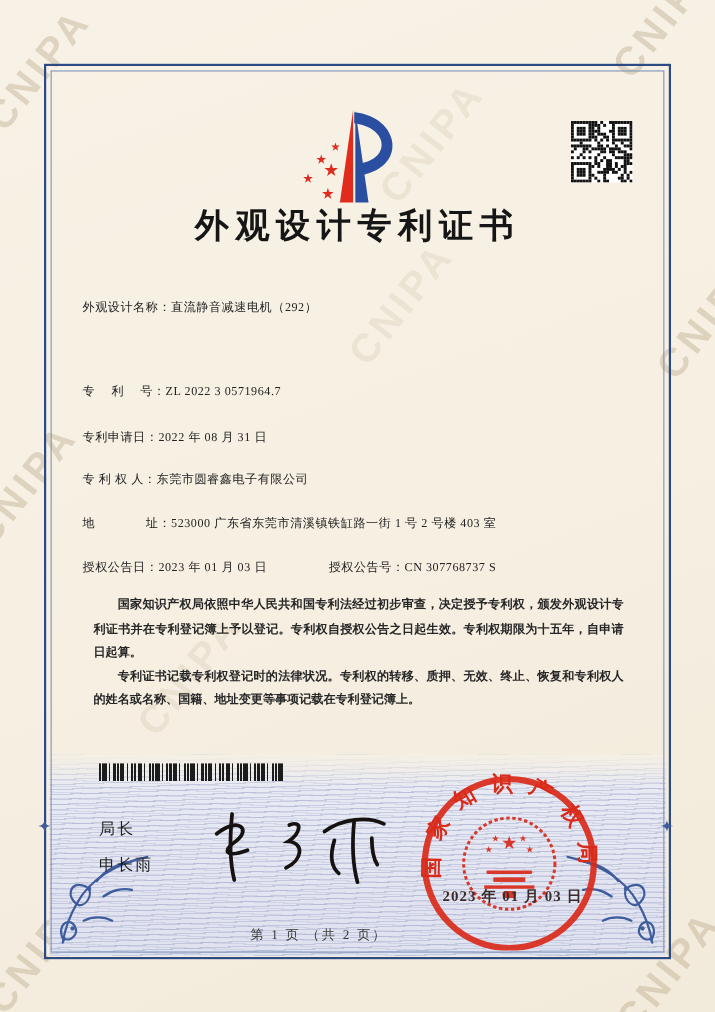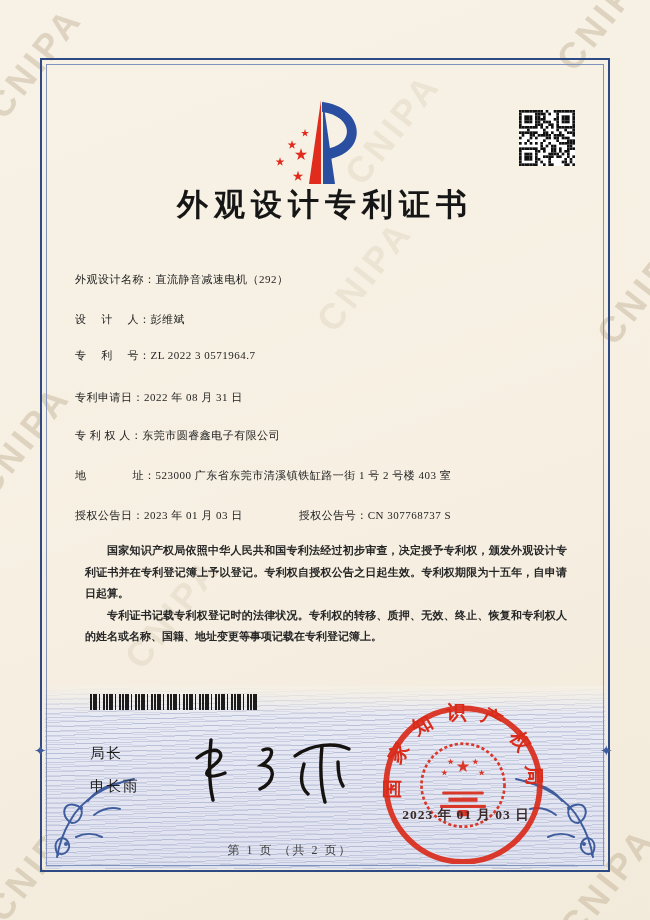--- a/index.html
+++ b/index.html
@@ -367,23 +367,20 @@
       <rect x="17" y="20" width="1" height="1" fill="#111"></rect>
       <rect x="18" y="20" width="1" height="1" fill="#111"></rect>
       <rect x="20" y="20" width="1" height="1" fill="#111"></rect>
     </svg>
 
   <div class="title">外观设计专利证书</div>
 
   <div class="field f1">
     <span class="lbl">外观设计名称：</span><span>直流静音减速电机（292）</span>
   </div>
-  <div class="field f2">
-    <span class="lbl">设　 计　 人：</span><span>彭维斌</span>
-  </div>
   <div class="field f3">
     <span class="lbl">专　 利　 号：</span><span>ZL 2022 3 0571964.7</span>
   </div>
   <div class="field f4">
     <span class="lbl">专利申请日：</span><span>2022 年 08 月 31 日</span>
   </div>
   <div class="field f5">
     <span class="lbl">专 利 权 人：</span><span>东莞市圆睿鑫电子有限公司</span>
   </div>
   <div class="field f6">

